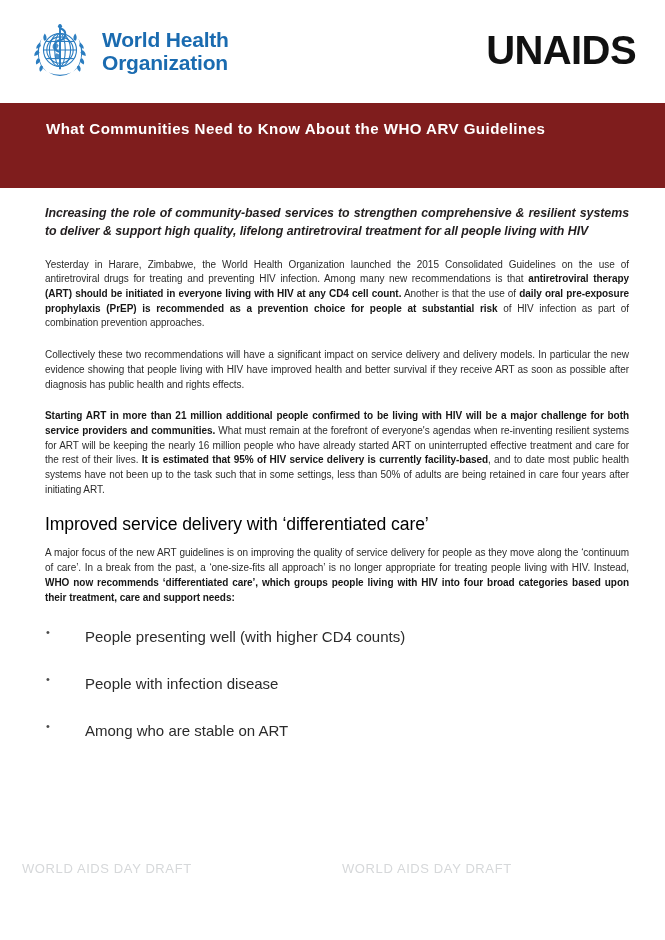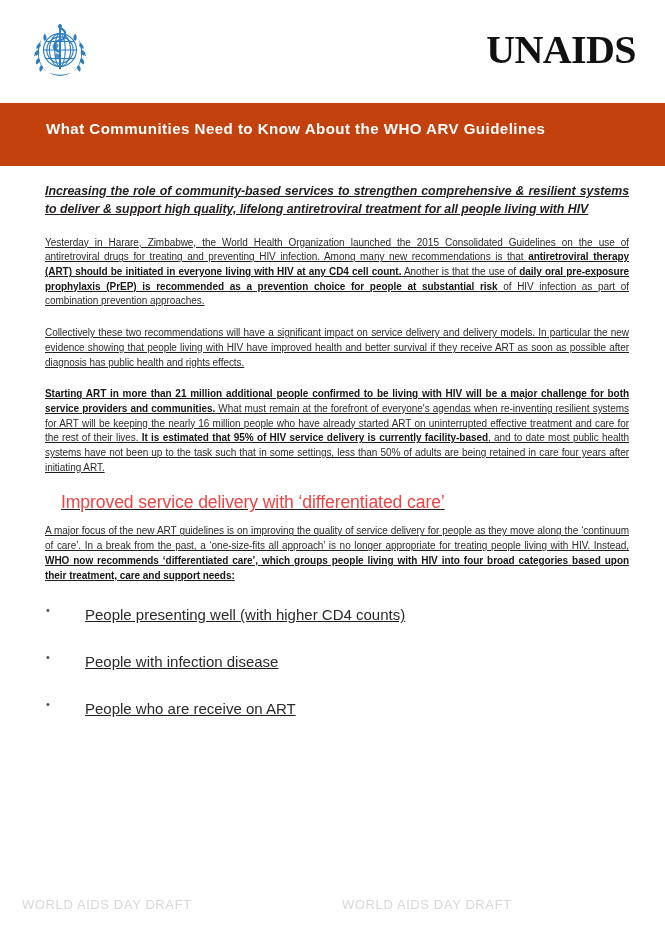--- a/index.html
+++ b/index.html
@@ -34,34 +34,34 @@
   .who-wordmark {
     font-family: "Liberation Sans", sans-serif;
     font-weight: bold;
     font-size: 21px;
     line-height: 1.07;
     color: #1a6bb0;
     letter-spacing: -0.2px;
   }
   .who-wordmark span { display: block; }
   .unaids-wordmark {
-    font-family: Liberation Serif, serif;
+    font-family: Liberation Sans, sans-serif;
     font-weight: bold;
     font-size: 40px;
     letter-spacing: -0.6px;
     color: #111111;
     line-height: 1;
     padding-bottom: 4px;
     text-align: right;
   }
 
   
   .banner {
-    background: #c2410c;
-    height: 63px;
+    background: #7f1d1d;
+    height: 85px;
     padding: 17px 44px 0 46px;
     box-sizing: border-box;
   }
   .banner-title {
     color: #ffffff;
     font-size: 15.1px;
     font-weight: bold;
     letter-spacing: 0.45px;
     line-height: 1.2;
   }
@@ -71,21 +71,20 @@
     font-weight: normal;
     letter-spacing: 0.35px;
     margin-top: 16px;
     line-height: 1.2;
   }
 
   
   .content {
     padding: 17px 36px 0 45px;
     box-sizing: border-box;
-    text-decoration: underline;
   }
   .lede {
     font-size: 12.4px;
     font-weight: bold;
     font-style: italic;
     line-height: 1.44;
     text-align: justify;
     margin: 0 0 17px 0;
     color: #231f20;
     letter-spacing: -0.05px;
@@ -94,24 +93,24 @@
     font-size: 10px;
     line-height: 1.47;
     text-align: justify;
     margin: 0 0 17px 0;
     color: #2b2b2b;
     letter-spacing: -0.05px;
   }
   p.para b { font-weight: bold; color: #161616; }
 
   h2.section-heading {
-    color: #ef4444;
+    color: #000000;
     font-size: 17.6px;
     font-weight: normal;
-    margin: 12px 0 11px 16px;
+    margin: 12px 0 11px 0;
     letter-spacing: -0.1px;
     line-height: 1.2;
   }
 
   ul.bullets {
     list-style: none;
     margin: 21px 0 0 0;
     padding: 0;
   }
   ul.bullets li {
@@ -128,21 +127,21 @@
     left: 1px;
     top: -1px;
     font-size: 11px;
     color: #4a4a4a;
   }
 
   
   .watermarks {
     position: absolute;
     left: 0;
-    top: 897px;
+    top: 861px;
     width: 601px;
     height: 30px;
     overflow: hidden;
   }
   .watermark {
     position: absolute;
     top: 0;
     color: #d6d8da;
     font-size: 13px;
     letter-spacing: 0.6px;
@@ -193,20 +192,24 @@
         <path d="M79 70 q4 5 1 10 q-5 -4 -4 -8 Z"></path>
         <path d="M74 33 q3 -6 -1 -11 q-4 5 -2 10 Z"></path>
       </g>
 
       <path d="M33 81 q17 7 34 0 q-17 11 -34 0 Z" fill="#2b7dc0"></path>
 
       <rect x="48.6" y="8" width="2.8" height="68" fill="#2b7dc0"></rect>
       <path d="M50 14 q9 3 8 10 q-1 7 -8 8 q-7 1 -8 8 q-1 8 8 10" fill="none" stroke="#2b7dc0" stroke-width="3.2" stroke-linecap="round"></path>
       <circle cx="50" cy="11" r="3.1" fill="#2b7dc0"></circle>
     </svg>
+    <div class="who-wordmark">
+      <span>World Health</span>
+      <span>Organization</span>
+    </div>
   </div>
 
   <div class="unaids-wordmark">UNAIDS</div>
 </div>
 
 <div class="banner">
   <div class="banner-title">What Communities Need to Know About the WHO ARV Guidelines</div>
 </div>
 
 <div class="content">
@@ -219,21 +222,21 @@
 
   <p class="para"><b>Starting ART in more than 21 million additional people confirmed to be living with HIV will be a major challenge for both service providers and communities.</b><span> What must remain at the forefront of everyone's agendas when re-inventing resilient systems for ART will be keeping the nearly 16 million people who have already started ART on uninterrupted effective treatment and care for the rest of their lives. </span><b>It is estimated that 95% of HIV service delivery is currently facility-based</b><span>, and to date most public health systems have not been up to the task such that in some settings, less than 50% of adults are being retained in care four years after initiating ART.</span></p>
 
   <h2 class="section-heading">Improved service delivery with ‘differentiated care’</h2>
 
   <p class="para"><span>A major focus of the new ART guidelines is on improving the quality of service delivery for people as they move along the ‘continuum of care’. In a break from the past, a ‘one-size-fits all approach’ is no longer appropriate for treating people living with HIV. Instead, </span><b>WHO now recommends ‘differentiated care’, which groups people living with HIV into four broad categories based upon their treatment, care and support needs:</b></p>
 
   <ul class="bullets">
     <li>People presenting well (with higher CD4 counts)</li>
     <li>People with infection disease</li>
-    <li>People who are receive on ART</li>
+    <li>Among who are stable on ART</li>
   </ul>
 </div>
 
 <div class="watermarks">
   <div class="watermark wm1">WORLD AIDS DAY DRAFT</div>
   <div class="watermark wm2">WORLD AIDS DAY DRAFT</div>
   <div class="watermark wm3">WORLD AIDS DAY DRAFT</div>
 </div>
 
 </body></html>

